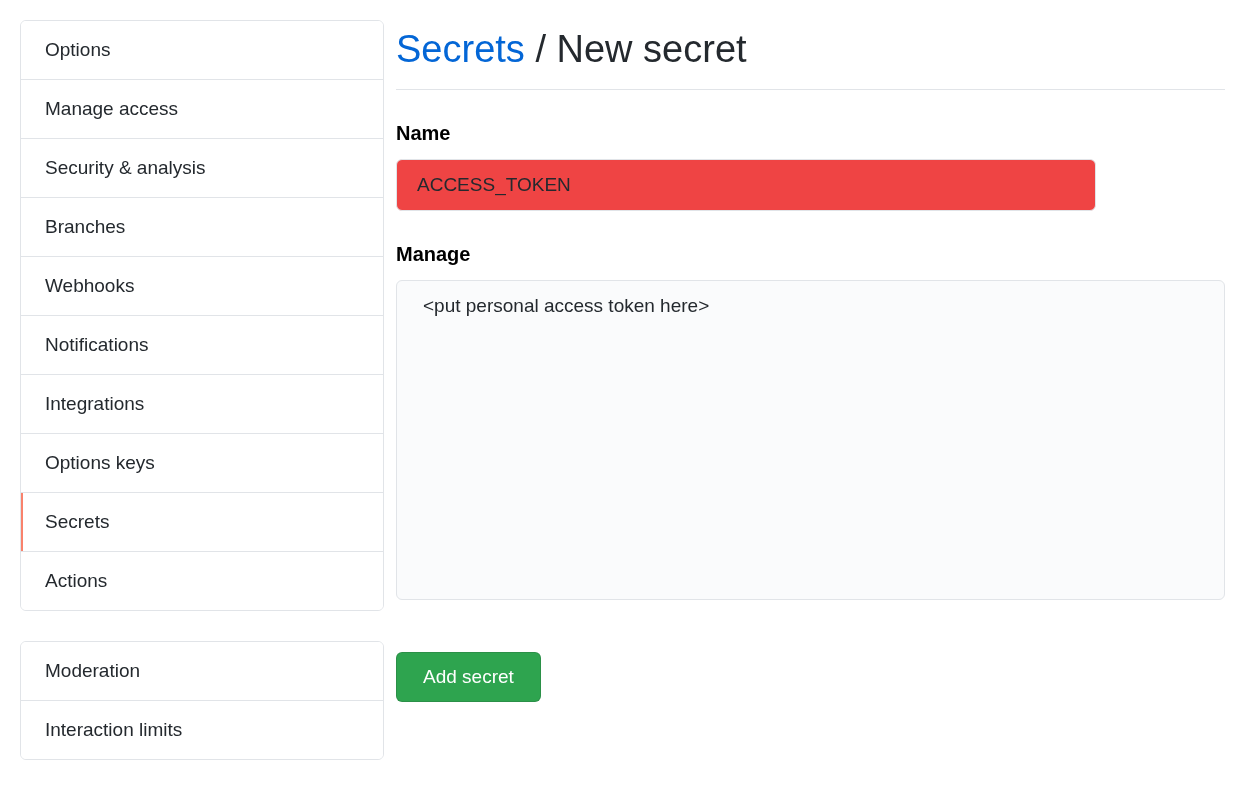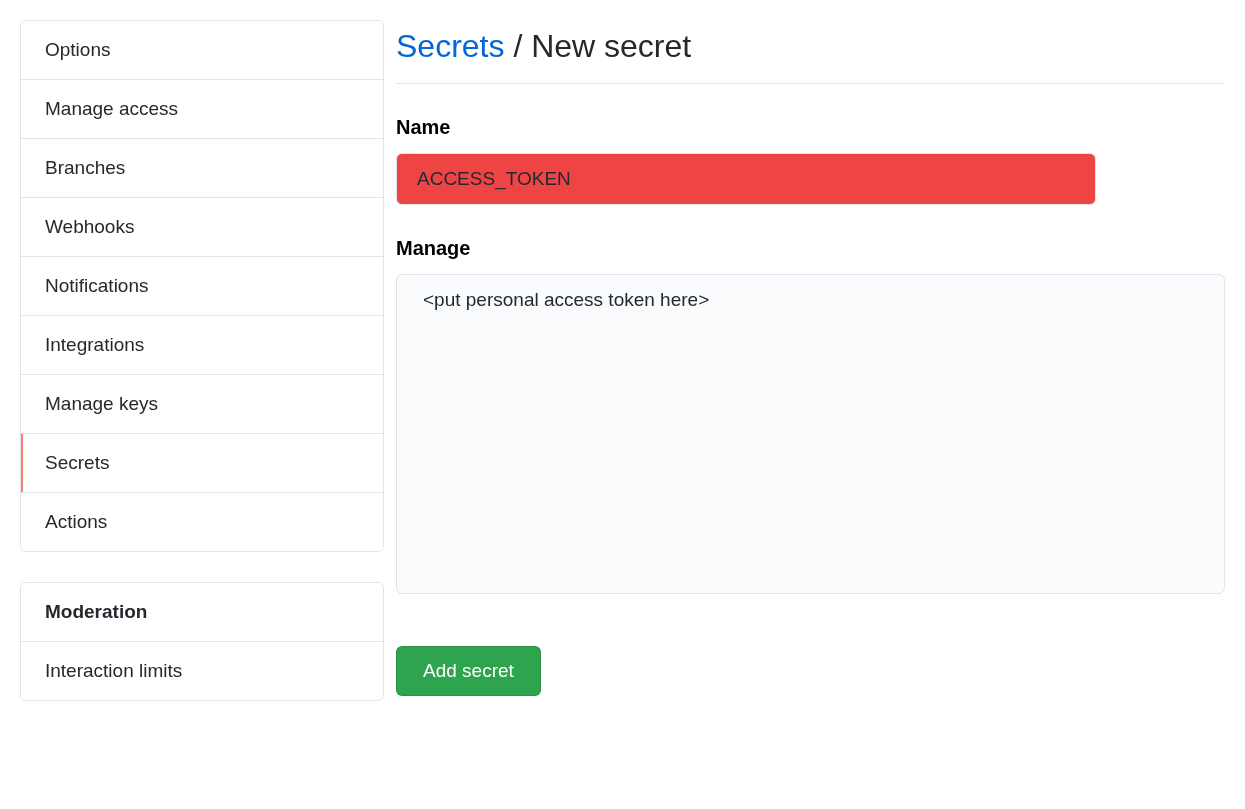--- a/index.html
+++ b/index.html
@@ -45,31 +45,31 @@
       position: absolute;
       left: 0;
       top: 0;
       bottom: 0;
       width: 2px;
       background: #f9826c;
     }
     .nav-header {
       padding: 18px 24px;
       font-size: 19px;
-      font-weight: 700;
+      font-weight: 400;
       color: #24292e;
       border-bottom: 1px solid #e1e4e8;
       background: #ffffff;
     }
     .main {
       flex: 1;
       min-width: 0;
     }
     .breadcrumb {
-      font-size: 32px;
+      font-size: 38px;
       font-weight: 400;
       color: #24292e;
       margin-top: 8px;
       padding-bottom: 18px;
       border-bottom: 1px solid #e1e4e8;
     }
     .breadcrumb-link {
       color: #0366d6;
       cursor: pointer;
     }
@@ -122,25 +122,26 @@
     }
   </style>
 </head>
 <body>
 
 <div class="layout">
   <aside class="sidebar">
     <nav class="nav-group">
       <div class="nav-item">Options</div>
       <div class="nav-item">Manage access</div>
+      <div class="nav-item">Security &amp; analysis</div>
       <div class="nav-item">Branches</div>
       <div class="nav-item">Webhooks</div>
       <div class="nav-item">Notifications</div>
       <div class="nav-item">Integrations</div>
-      <div class="nav-item">Manage keys</div>
+      <div class="nav-item">Options keys</div>
       <div class="nav-item selected">Secrets</div>
       <div class="nav-item">Actions</div>
     </nav>
     <nav class="nav-group">
       <div class="nav-header">Moderation</div>
       <div class="nav-item">Interaction limits</div>
     </nav>
   </aside>
 
   <main class="main">

